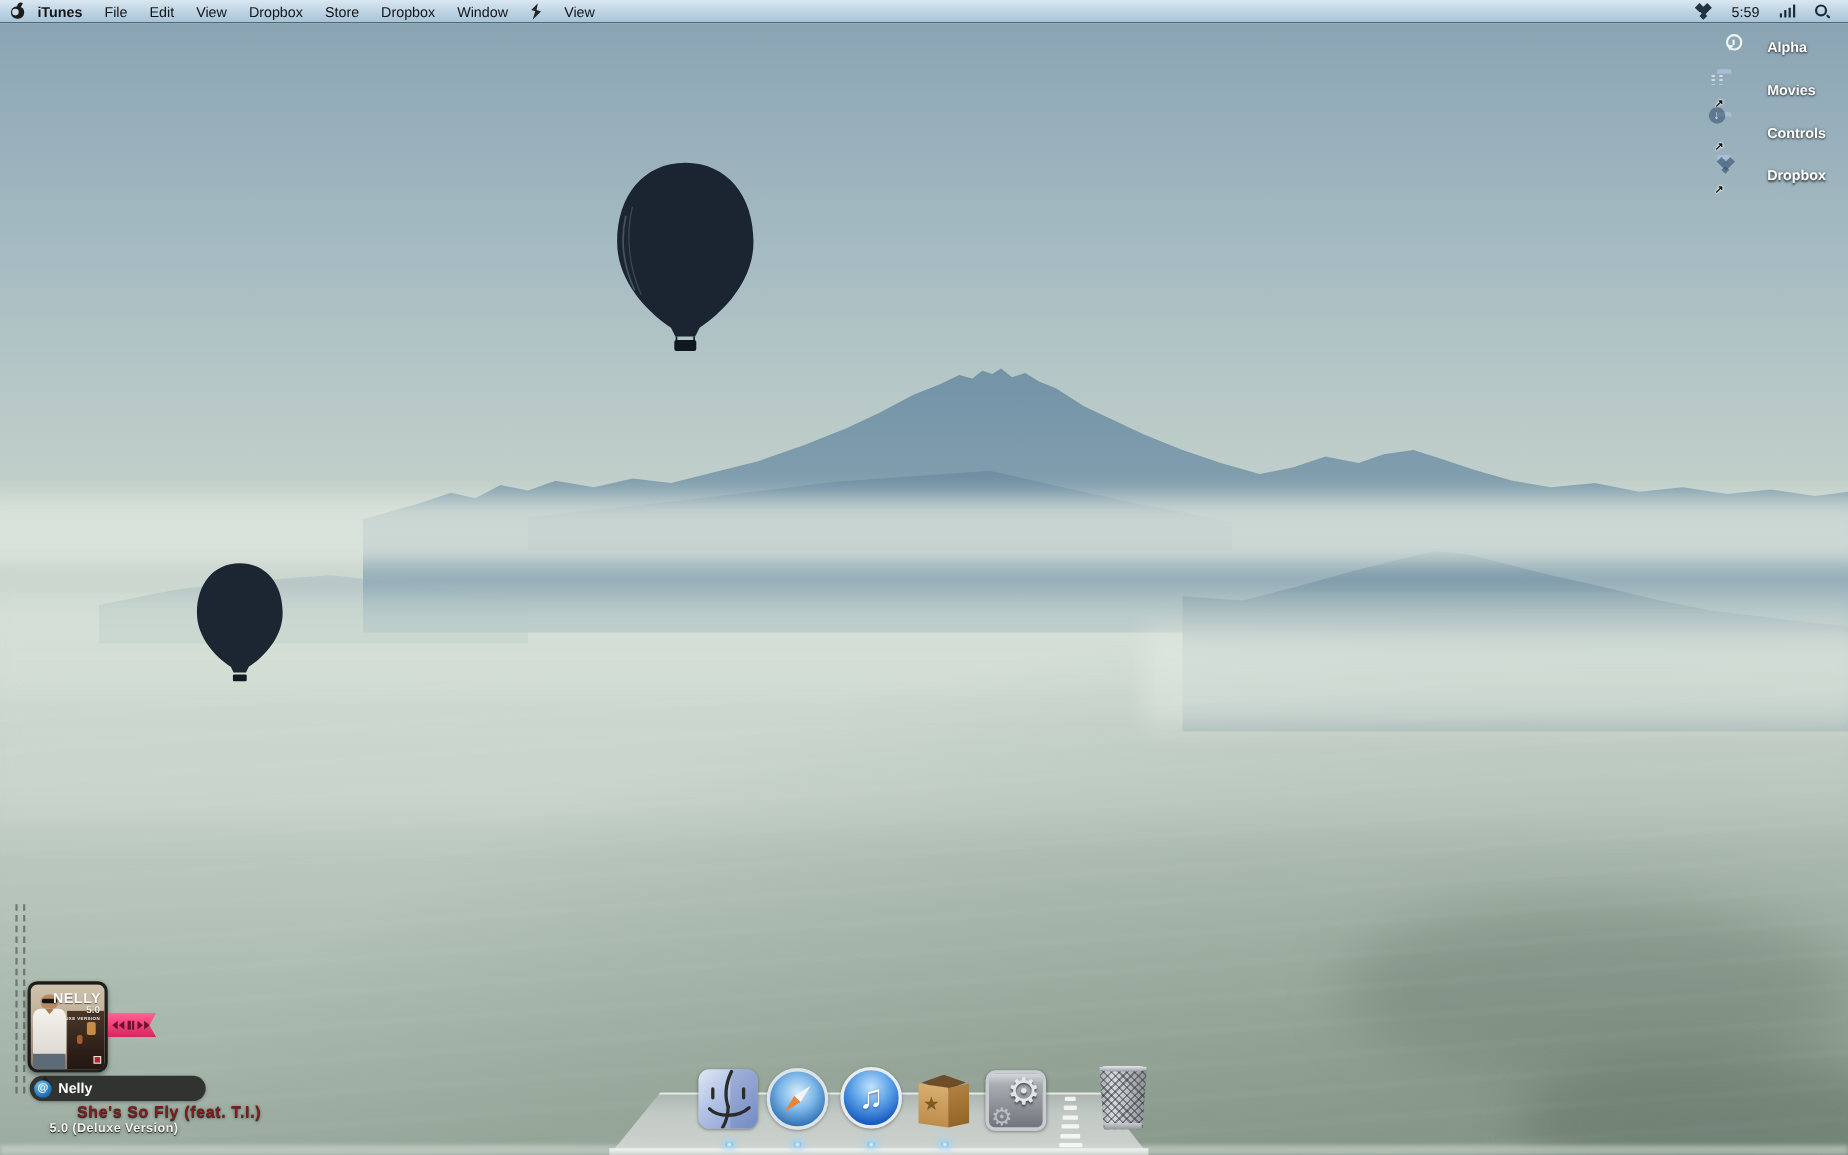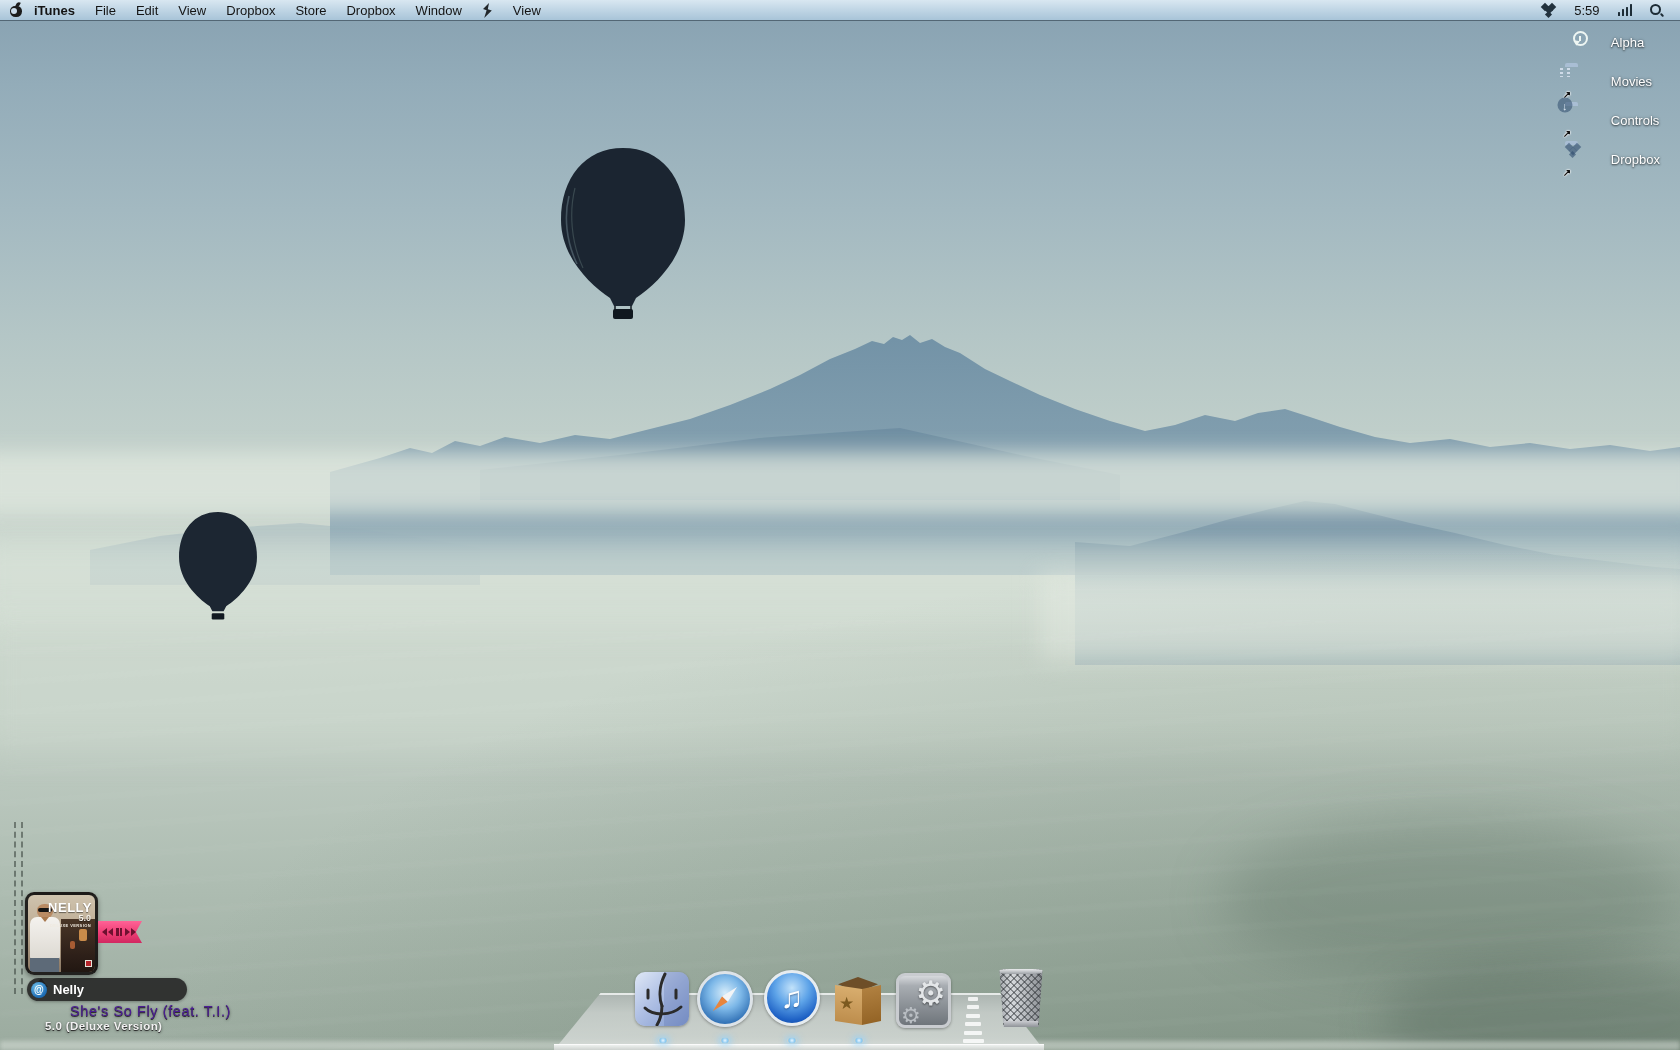--- a/index.html
+++ b/index.html
@@ -56,21 +56,21 @@
   .sig i { display:block; width:2.5px; background:#1d2c36; border-radius:.5px; }
   .sig i:nth-child(1){height:4px;} .sig i:nth-child(2){height:7px;} .sig i:nth-child(3){height:9px;} .sig i:nth-child(4){height:12px;}
   .spot { position:relative; width:13px; height:13px; }
   .spot .lens { position:absolute; left:0; top:0; width:11px; height:11px; border:2px solid #1d2c36; border-radius:50%; }
   .spot .handle { position:absolute; left:10px; top:10px; width:4px; height:2px; background:#1d2c36; transform:rotate(45deg); border-radius:1px; }
 
   
   .desk-icons { position:absolute; right:20px; top:27px; display:flex; flex-direction:column; gap:8px; z-index:10; }
   .dicon-row { display:flex; align-items:center; gap:12px; cursor:default; }
   .dicon { position:relative; width:34px; height:31px; flex:0 0 auto; }
-  .dlabel { color:#fff; font-weight:normal; font-size:13px; text-shadow:0 1px 2px rgba(0,0,0,.65), 0 0 3px rgba(0,0,0,.35); }
+  .dlabel { color:#fff; font-weight:bold; font-size:13px; text-shadow:0 1px 2px rgba(0,0,0,.65), 0 0 3px rgba(0,0,0,.35); }
   
   .tm-drive { width:34px; height:31px; border-radius:5px; background:linear-gradient(180deg,#6aa89e 0%,#3f7b72 60%,#356a62 78%, #e8eeec 78%, #d3dbd8 100%); box-shadow:inset 0 1px 0 rgba(255,255,255,.5), 0 1px 2px rgba(0,0,0,.3); }
   .tm-ring { position:absolute; left:8px; top:4px; width:15px; height:15px; border:2.5px solid #eef6f3; border-radius:50%; }
   .tm-ring::before { content:""; position:absolute; left:4px; top:3px; width:2px; height:5px; background:#eef6f3; }
   .tm-ring::after { content:""; position:absolute; left:-4px; top:5px; border:3px solid transparent; border-right:5px solid #eef6f3; transform:rotate(40deg); }
   
   .folder { position:relative; width:34px; height:27px; margin-top:3px; border-radius:2px 3px 3px 3px;
     background:linear-gradient(180deg,#a9bed4 0%,#8aa6c2 55%,#7394b4 100%);
     box-shadow:inset 0 1px 0 rgba(255,255,255,.55), 0 1px 2px rgba(0,0,0,.3); }
   .folder::before { content:""; position:absolute; left:0; top:-3px; width:13px; height:4px; background:#a9bed4; border-radius:2px 2px 0 0; }
@@ -117,21 +117,21 @@
   .tri { width:0; height:0; border-top:4px solid transparent; border-bottom:4px solid transparent; }
   .tri.left { border-right:5px solid #6e1030; } .tri.right { border-left:5px solid #6e1030; }
   .pbar { width:2.5px; height:8px; background:#6e1030; }
   .np-pointer { position:absolute; left:34px; top:156px; width:0; height:0; border:7px solid transparent; border-bottom:9px solid rgba(30,30,30,.88); }
   .np-pill { position:absolute; left:27px; top:163px; height:23px; min-width:160px; border-radius:12px;
     background:rgba(30,30,30,.86); display:flex; align-items:center; gap:6px; padding:0 12px 0 4px;
     box-shadow:0 1px 3px rgba(0,0,0,.3); }
   .np-at { width:16px; height:16px; border-radius:50%; background:radial-gradient(circle at 35% 30%, #6fc0ea, #1d6cb4 70%);
     color:#fff; font-size:10px; font-weight:bold; display:flex; align-items:center; justify-content:center; }
   .np-artist { color:#fff; font-weight:bold; font-size:13px; }
-  .np-track { position:absolute; left:45px; top:188px; color:#4c1d95; font-weight:normal; font-size:14.5px; letter-spacing:.6px;
+  .np-track { position:absolute; left:45px; top:188px; color:#7f1d1d; font-weight:bold; font-size:14.5px; letter-spacing:.6px;
     text-shadow:0 1px 0 rgba(40,40,40,.9), 0 1px 3px rgba(0,0,0,.6);padding-left:25px; }
   .np-album { position:absolute; left:45px; top:205px; color:#f2f2f2; font-weight:bold; font-size:11.5px; letter-spacing:.4px;
     text-shadow:0 1px 0 rgba(40,40,40,.9), 0 1px 3px rgba(0,0,0,.6); }
 
   
   .dock { position:absolute; left:540px; top:965px; width:510px; height:85px; z-index:15; }
   .shelf { position:absolute; left:14px; top:28px; width:490px; height:57px;
     clip-path:polygon(9.5% 0, 91% 0, 100% 100%, 0 100%);
     background:linear-gradient(180deg, rgba(173,181,178,.92) 0%, rgba(201,207,204,.88) 35%, rgba(216,221,218,.85) 100%); }
   .shelf::before { content:""; position:absolute; left:0; top:0; width:100%; height:2px; background:rgba(245,248,246,.8); }

